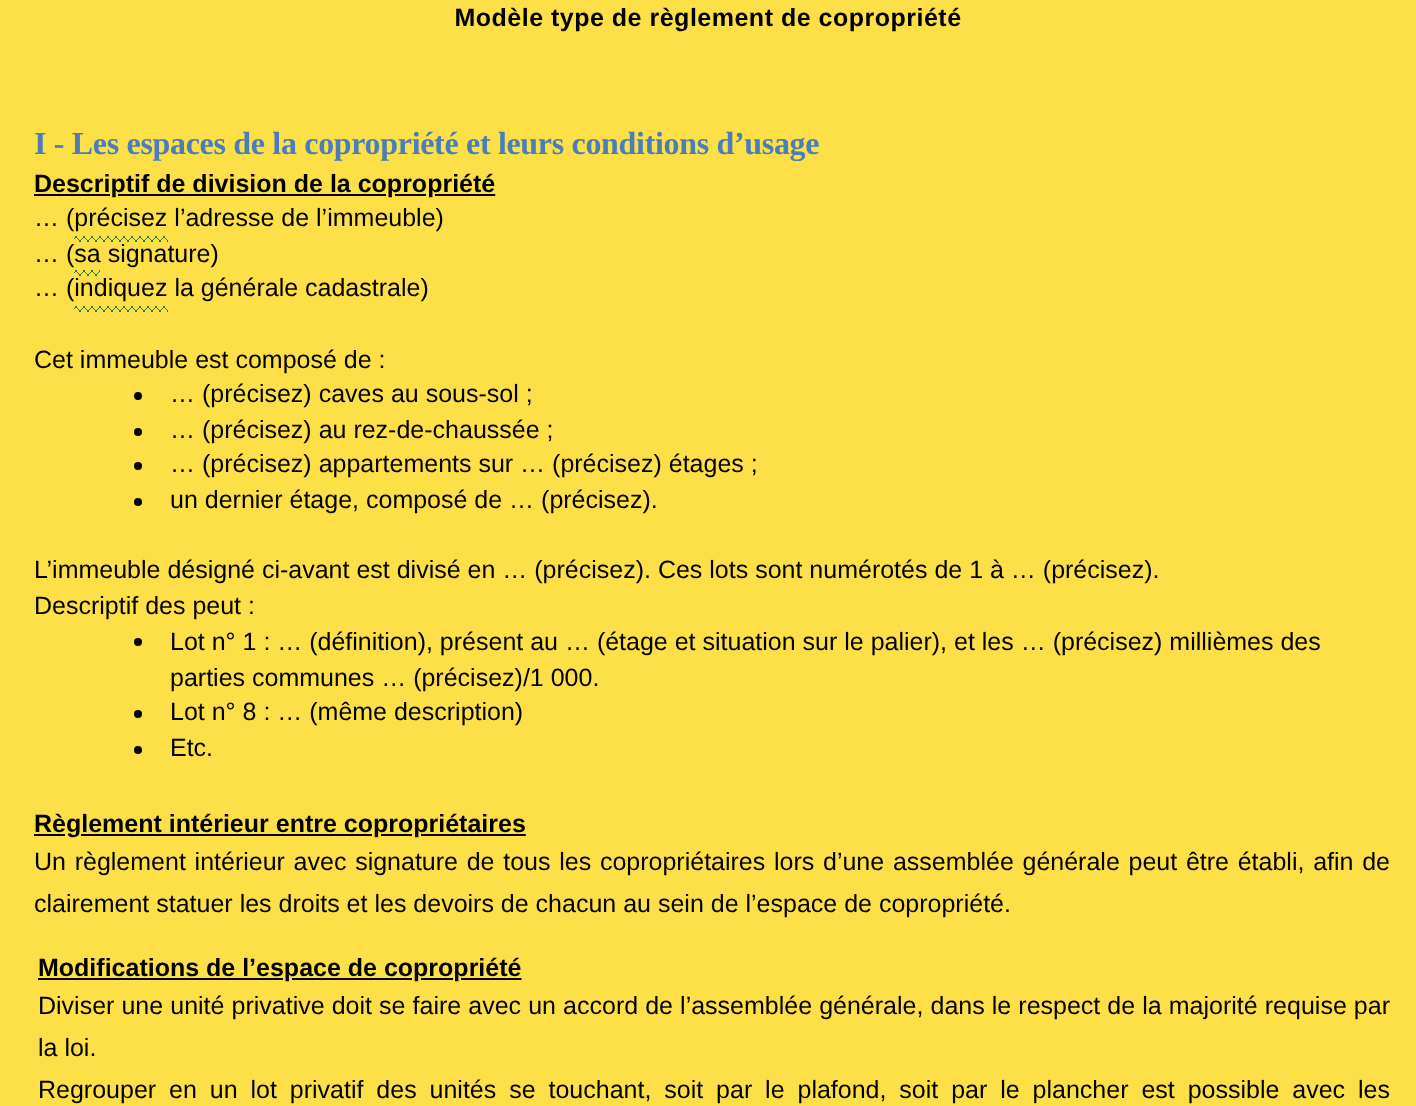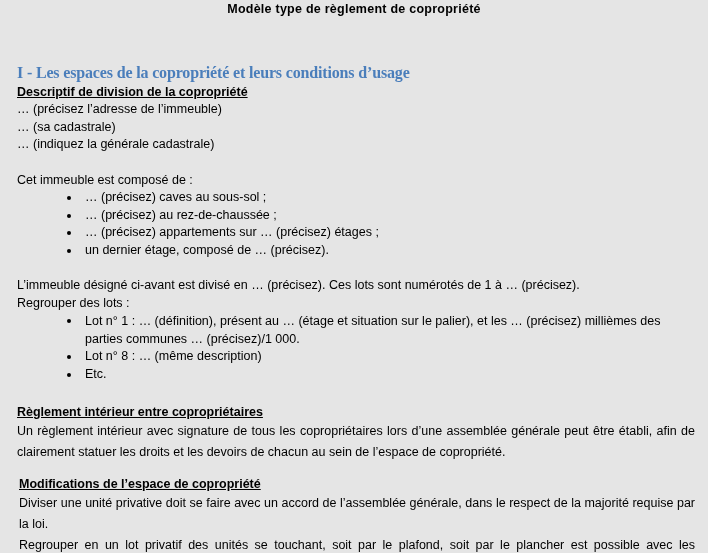--- a/index.html
+++ b/index.html
@@ -13,21 +13,21 @@
     overflow: hidden;
     font-family: "Liberation Sans", sans-serif;
     color: #000000;
     -webkit-font-smoothing: none;
   }
 
   .page {
     position: relative;
     width: 708px;
     height: 553px;
-    background: #e5e5e5;
+    background: #fde047;
   }
 
   
   .doc-title {
     position: absolute;
     top: 1px;
     left: 0;
     width: 708px;
     text-align: center;
     font-size: 12.5px;
@@ -146,40 +146,40 @@
   <div class="doc-title">Modèle type de règlement de copropriété</div>
 
   <div class="body-area">
 
     <div class="section-heading-blue">I - Les espaces de la copropriété et leurs conditions d’usage</div>
 
     <div class="subhead">Descriptif de division de la copropriété</div>
 
     <div class="line"><span>… (</span><span class="sq">précisez</span><span> l’adresse de l’immeuble)</span></div>
 
-    <div class="line"><span>… (</span><span class="sq">sa</span><span> cadastrale)</span></div>
+    <div class="line"><span>… (</span><span class="sq">sa</span><span> signature)</span></div>
 
     <div class="line"><span>… (</span><span class="sq">indiquez</span><span> la générale cadastrale)</span></div>
 
     <div class="gap-md"></div>
 
     <div class="line">Cet immeuble est composé de :</div>
 
     <ul class="blist">
       <li>… (précisez) caves au sous-sol ;</li>
       <li>… (précisez) au rez-de-chaussée ;</li>
       <li>… (précisez) appartements sur … (précisez) étages ;</li>
       <li>un dernier étage, composé de … (précisez).</li>
     </ul>
 
     <div class="gap-md"></div>
 
     <div class="line">L’immeuble désigné ci-avant est divisé en … (précisez). Ces lots sont numérotés de 1 à … (précisez).</div>
 
-    <div class="line">Regrouper des lots :</div>
+    <div class="line">Descriptif des peut :</div>
 
     <ul class="blist">
       <li class="wrap">Lot n° 1 : … (définition), présent au … (étage et situation sur le palier), et les … (précisez) millièmes des parties communes … (précisez)/1 000.</li>
       <li>Lot n° 8 : … (même description)</li>
       <li>Etc.</li>
     </ul>
 
     <div class="gap-lg"></div>
 
     <div class="subhead">Règlement intérieur entre copropriétaires</div>

